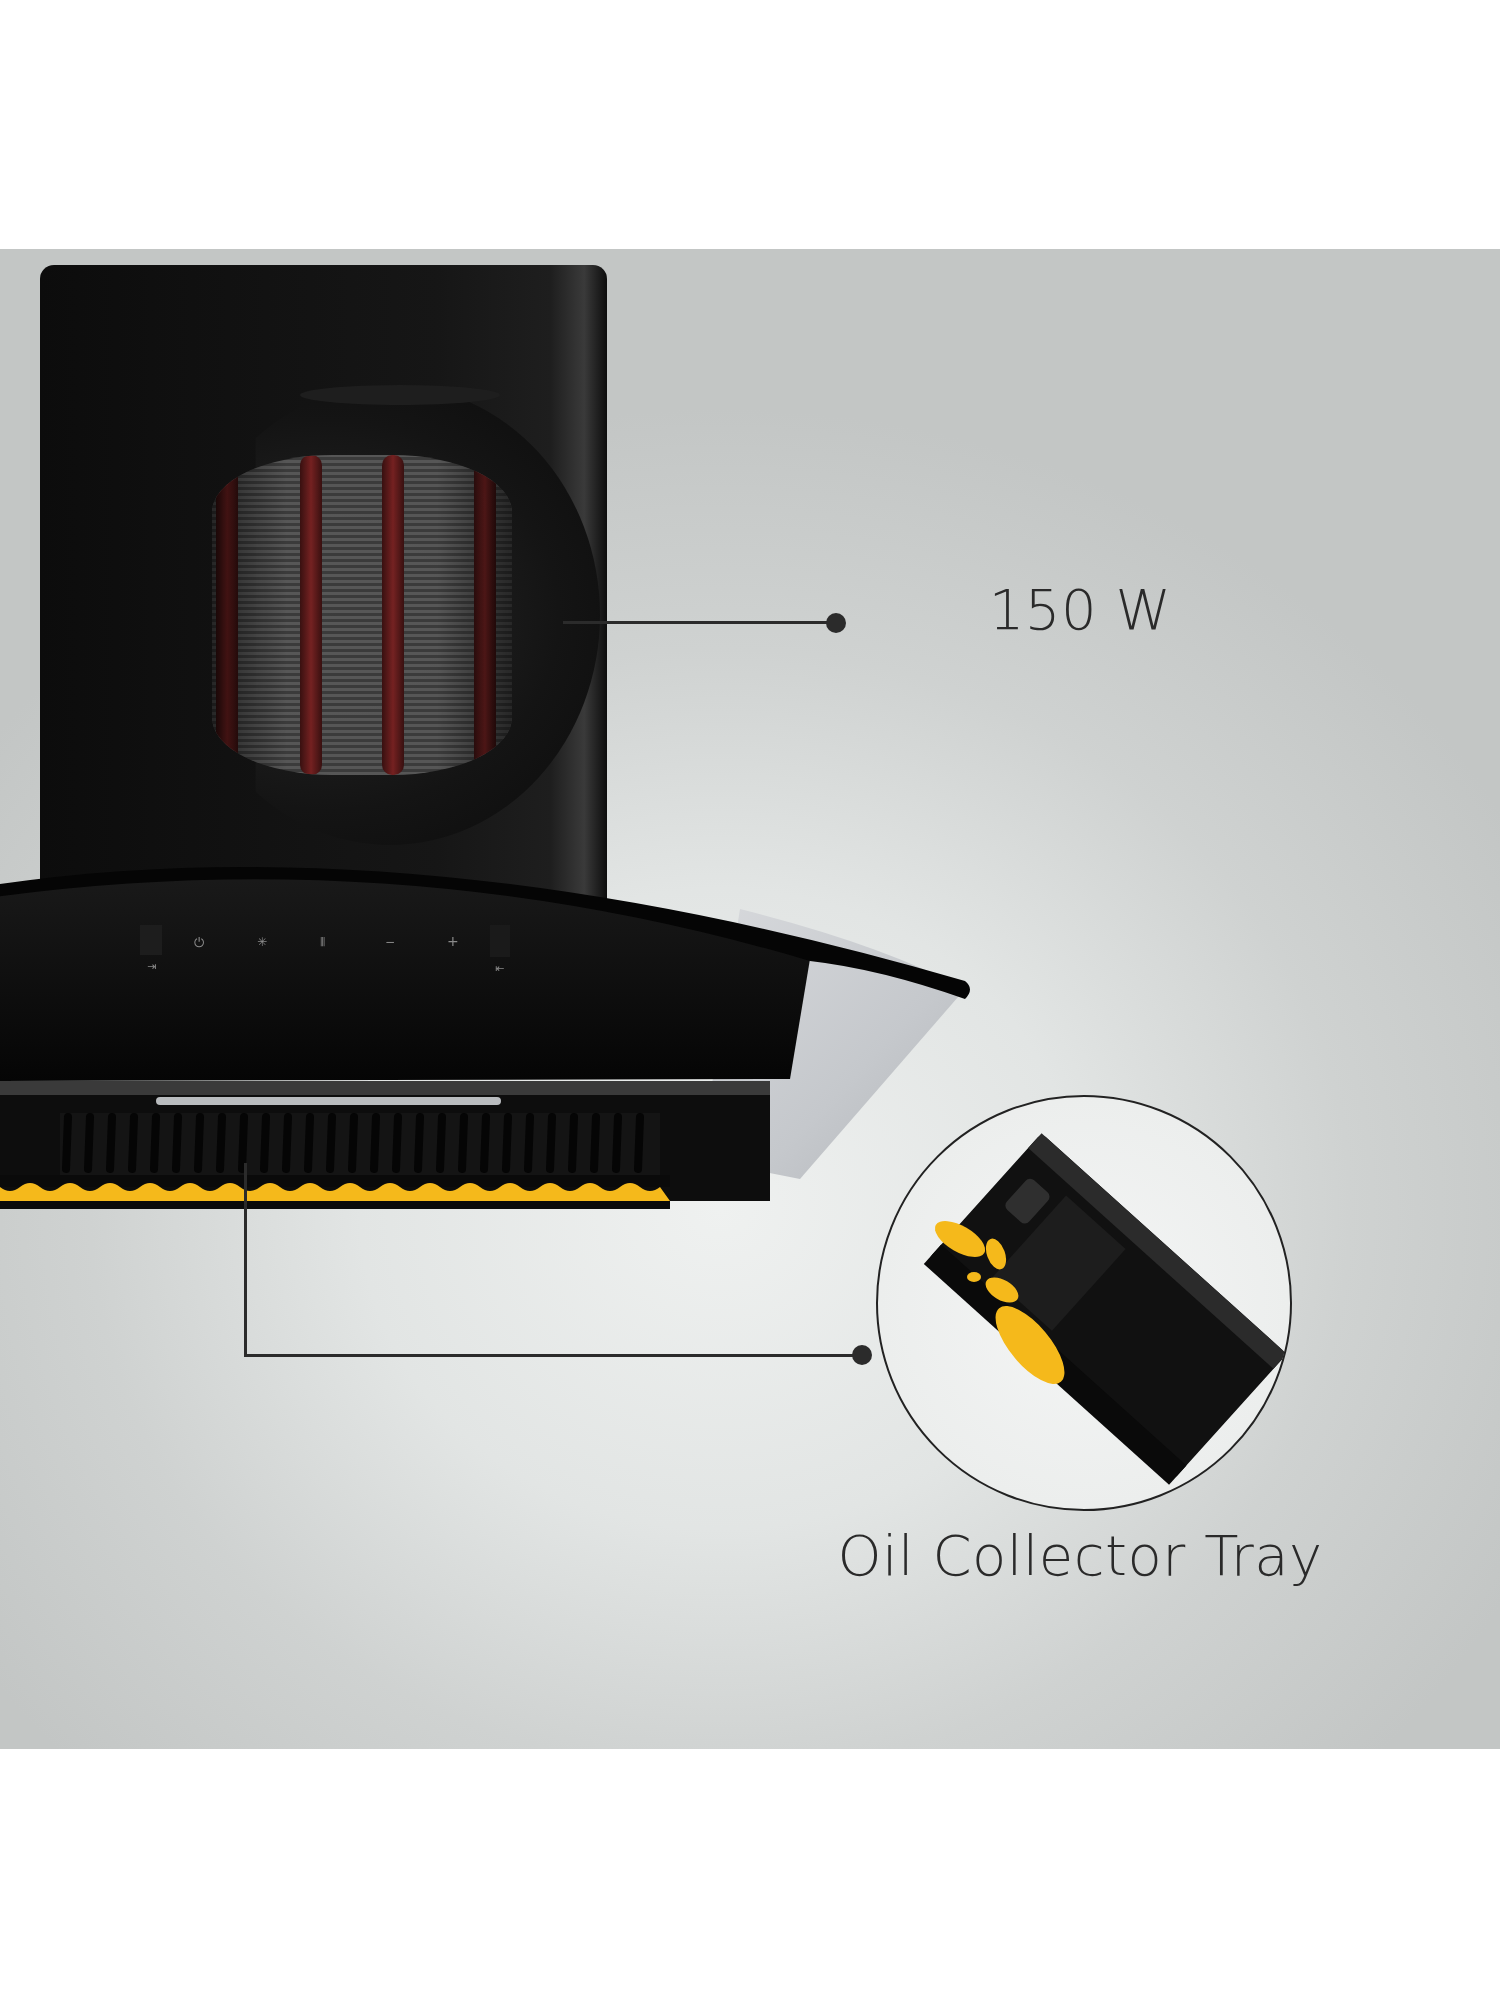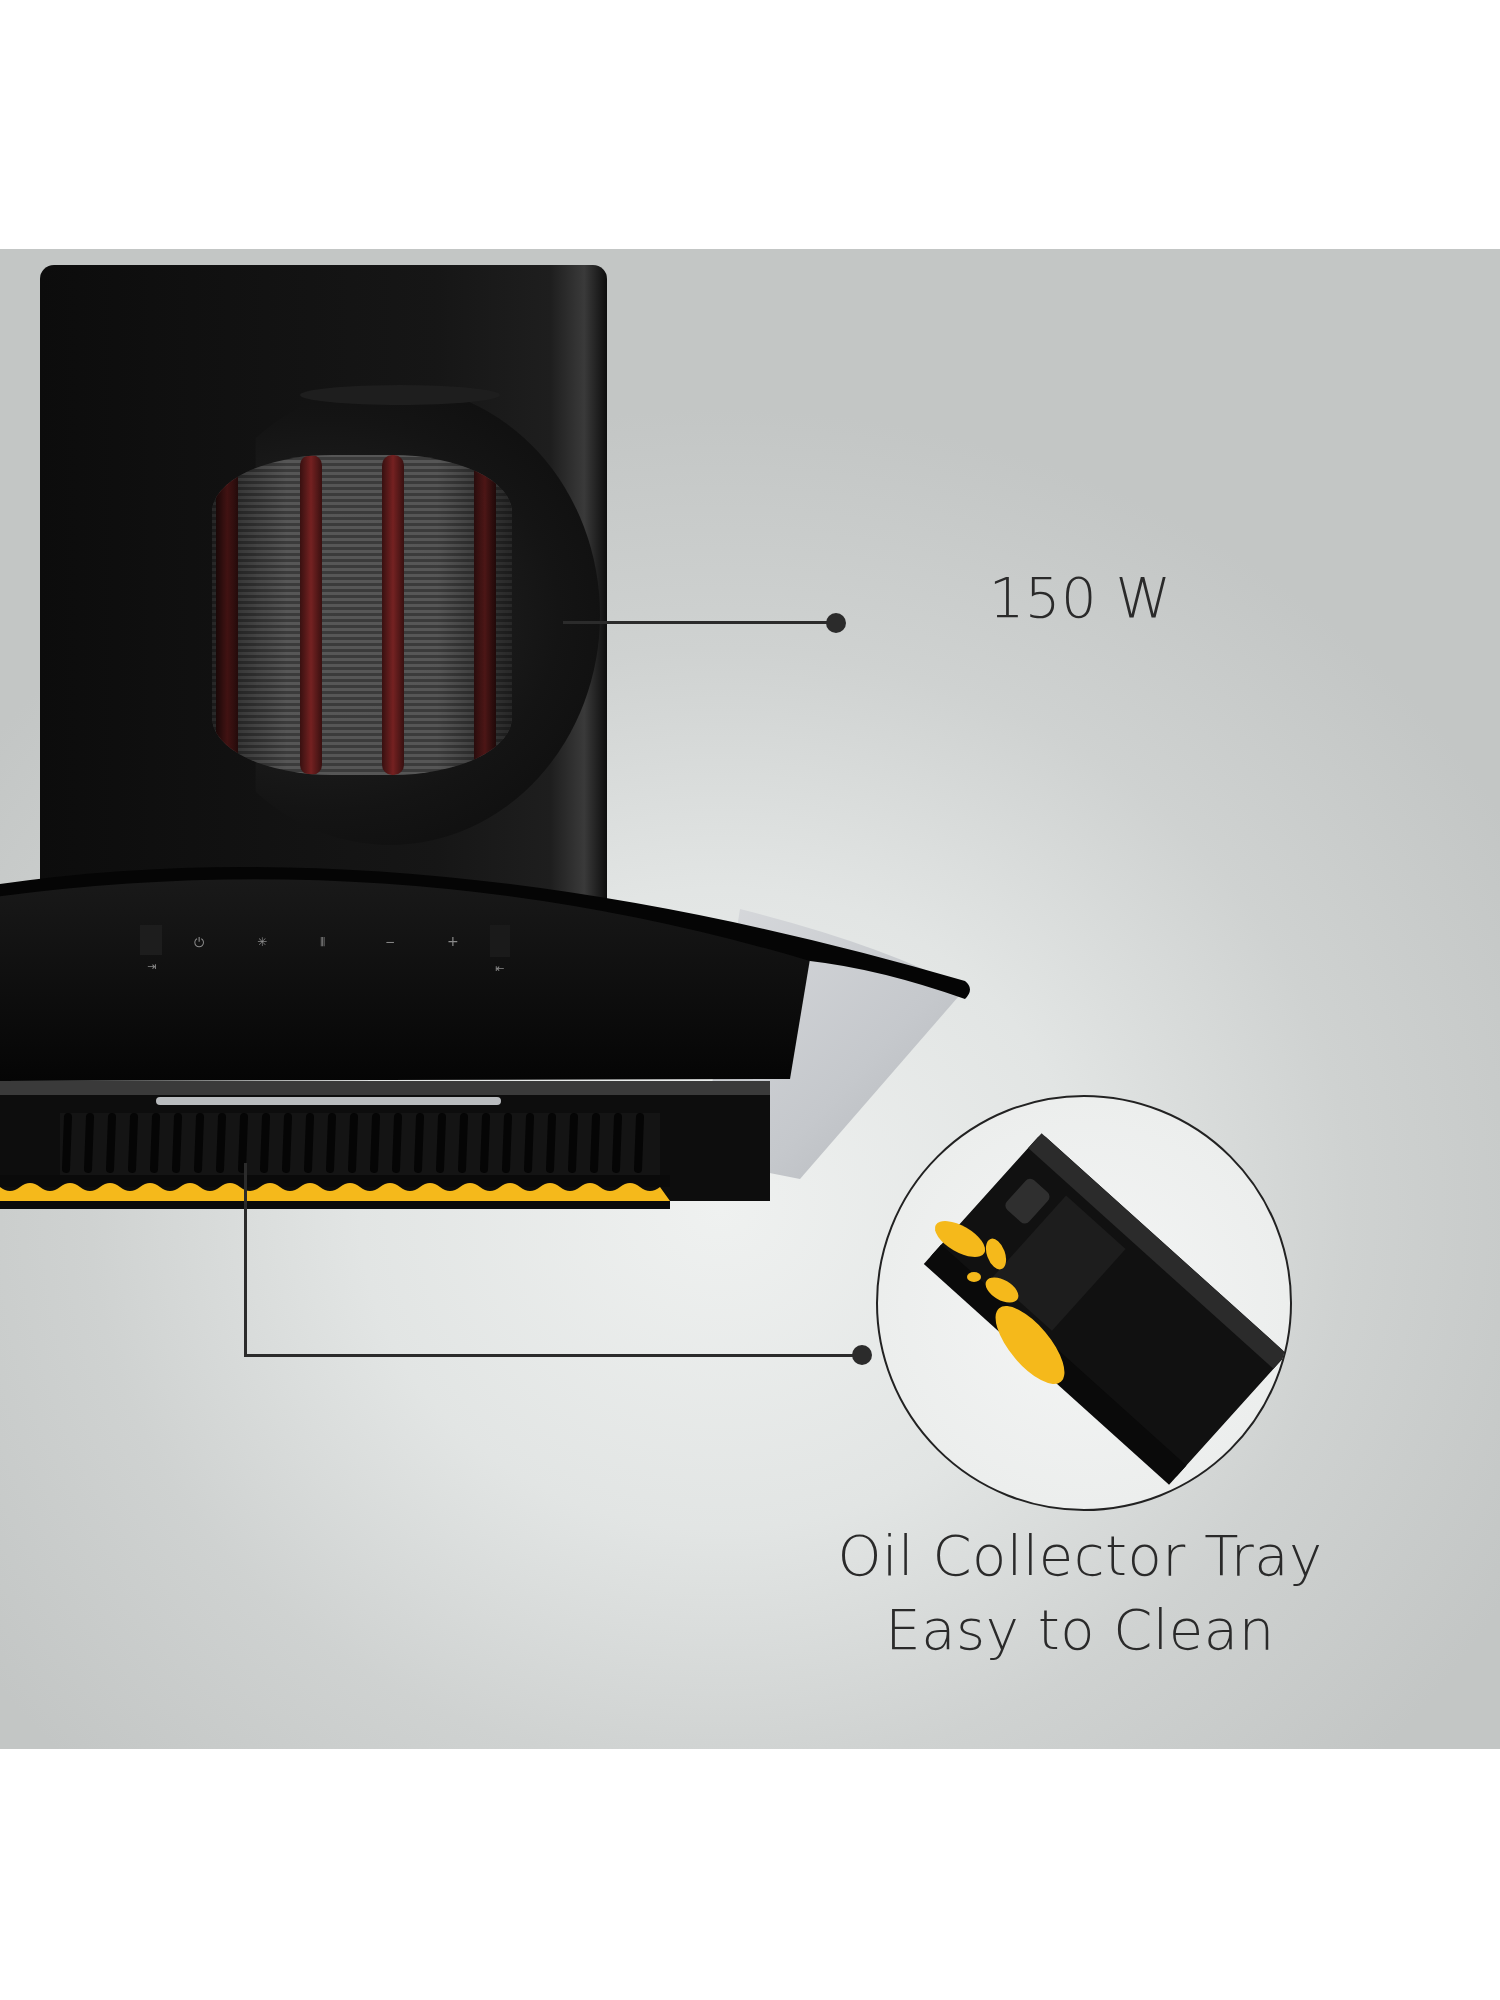--- a/index.html
+++ b/index.html
@@ -154,21 +154,21 @@
     <span class="ctrl" style="left:257px;top:687px;font-size:12px;">✳</span>
     <span class="ctrl" style="left:320px;top:687px;font-size:12px;">⦀</span>
     <span class="ctrl" style="left:385px;top:687px;font-size:12px;">−</span>
     <span class="ctrl" style="left:447px;top:685px;font-size:14px;">+</span>
     <div style="position:absolute;left:490px;top:676px;width:20px;height:32px;background:#1a1a1a;"></div>
     <span class="ctrl" style="left:495px;top:714px;">⇤</span>
   </div>
 
   <div class="callout-line" style="left:563px;top:372px;width:274px;height:3px;"></div>
   <div class="callout-dot" style="left:826px;top:364px;"></div>
-  <div class="feature-text" style="left:830px;top:312px;width:500px;font-size:56px;">
+  <div class="feature-text" style="left:830px;top:324px;width:500px;font-size:56px;">
     <div>150 W</div>
   </div>
 
   <div class="callout-line" style="left:244px;top:914px;width:3px;height:194px;"></div>
   <div class="callout-line" style="left:244px;top:1105px;width:620px;height:3px;"></div>
   <div class="callout-dot" style="left:852px;top:1096px;"></div>
 
   <div class="tray-circle">
     <svg width="416" height="416" viewBox="0 0 416 416">
       <g transform="translate(208 208) rotate(42) translate(-208 -208)">
@@ -183,15 +183,14 @@
         <ellipse cx="118" cy="157" rx="9" ry="16" transform="rotate(-20 118 157)"></ellipse>
         <ellipse cx="96" cy="180" rx="7" ry="5"></ellipse>
         <ellipse cx="124" cy="193" rx="18" ry="10" transform="rotate(30 124 193)"></ellipse>
         <ellipse cx="152" cy="248" rx="20" ry="48" transform="rotate(-40 152 248)"></ellipse>
       </g>
     </svg>
   </div>
 
   <div class="feature-text" style="left:780px;top:1270px;width:600px;font-size:56px;">
     <div>Oil Collector Tray</div>
-    <div>Easy to Clean</div>
   </div>
 </div>
 
 </body></html>

